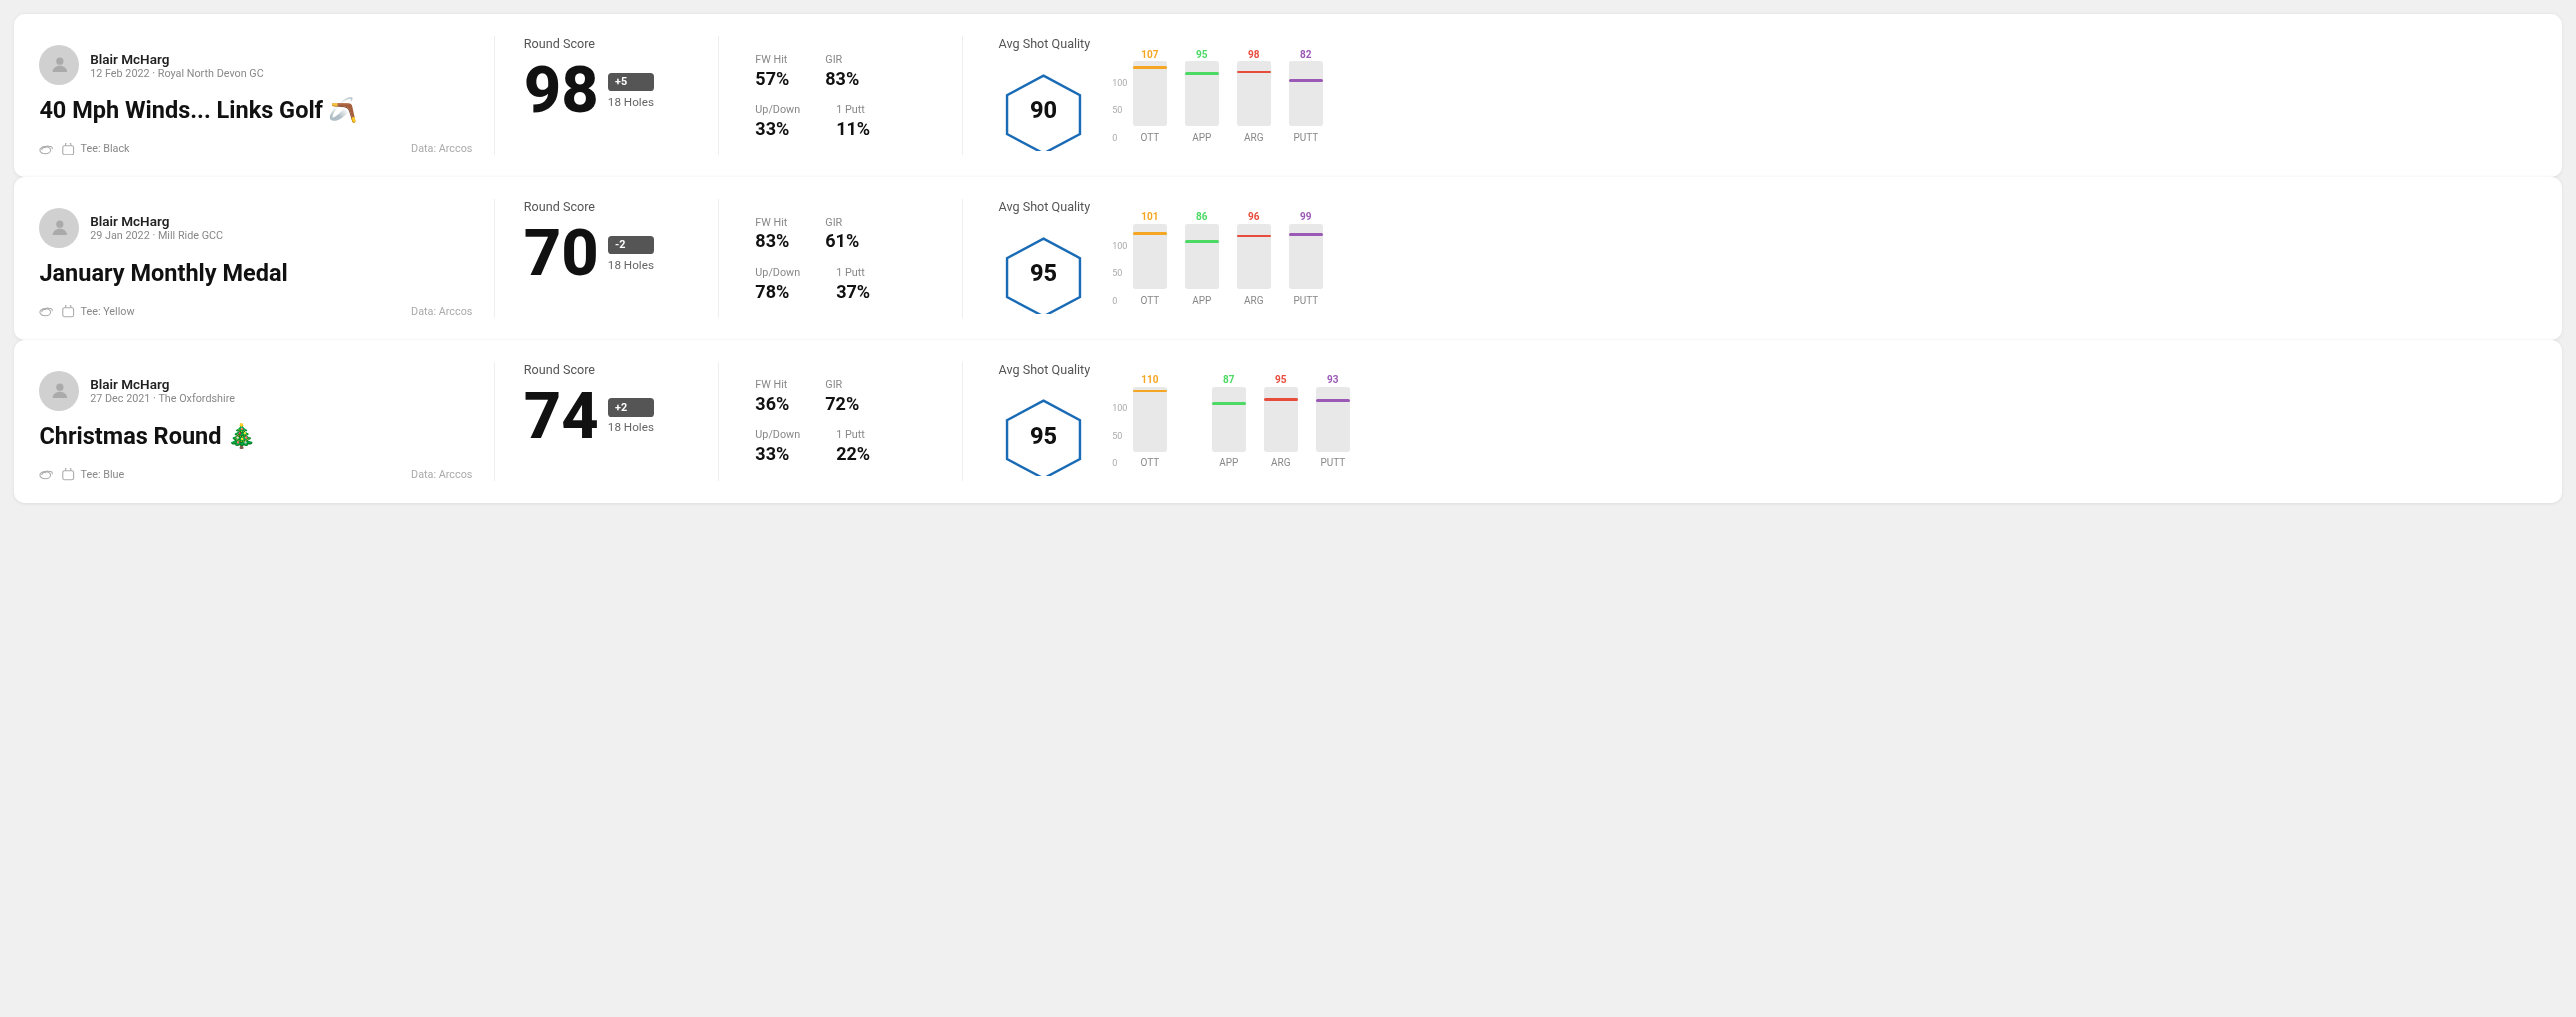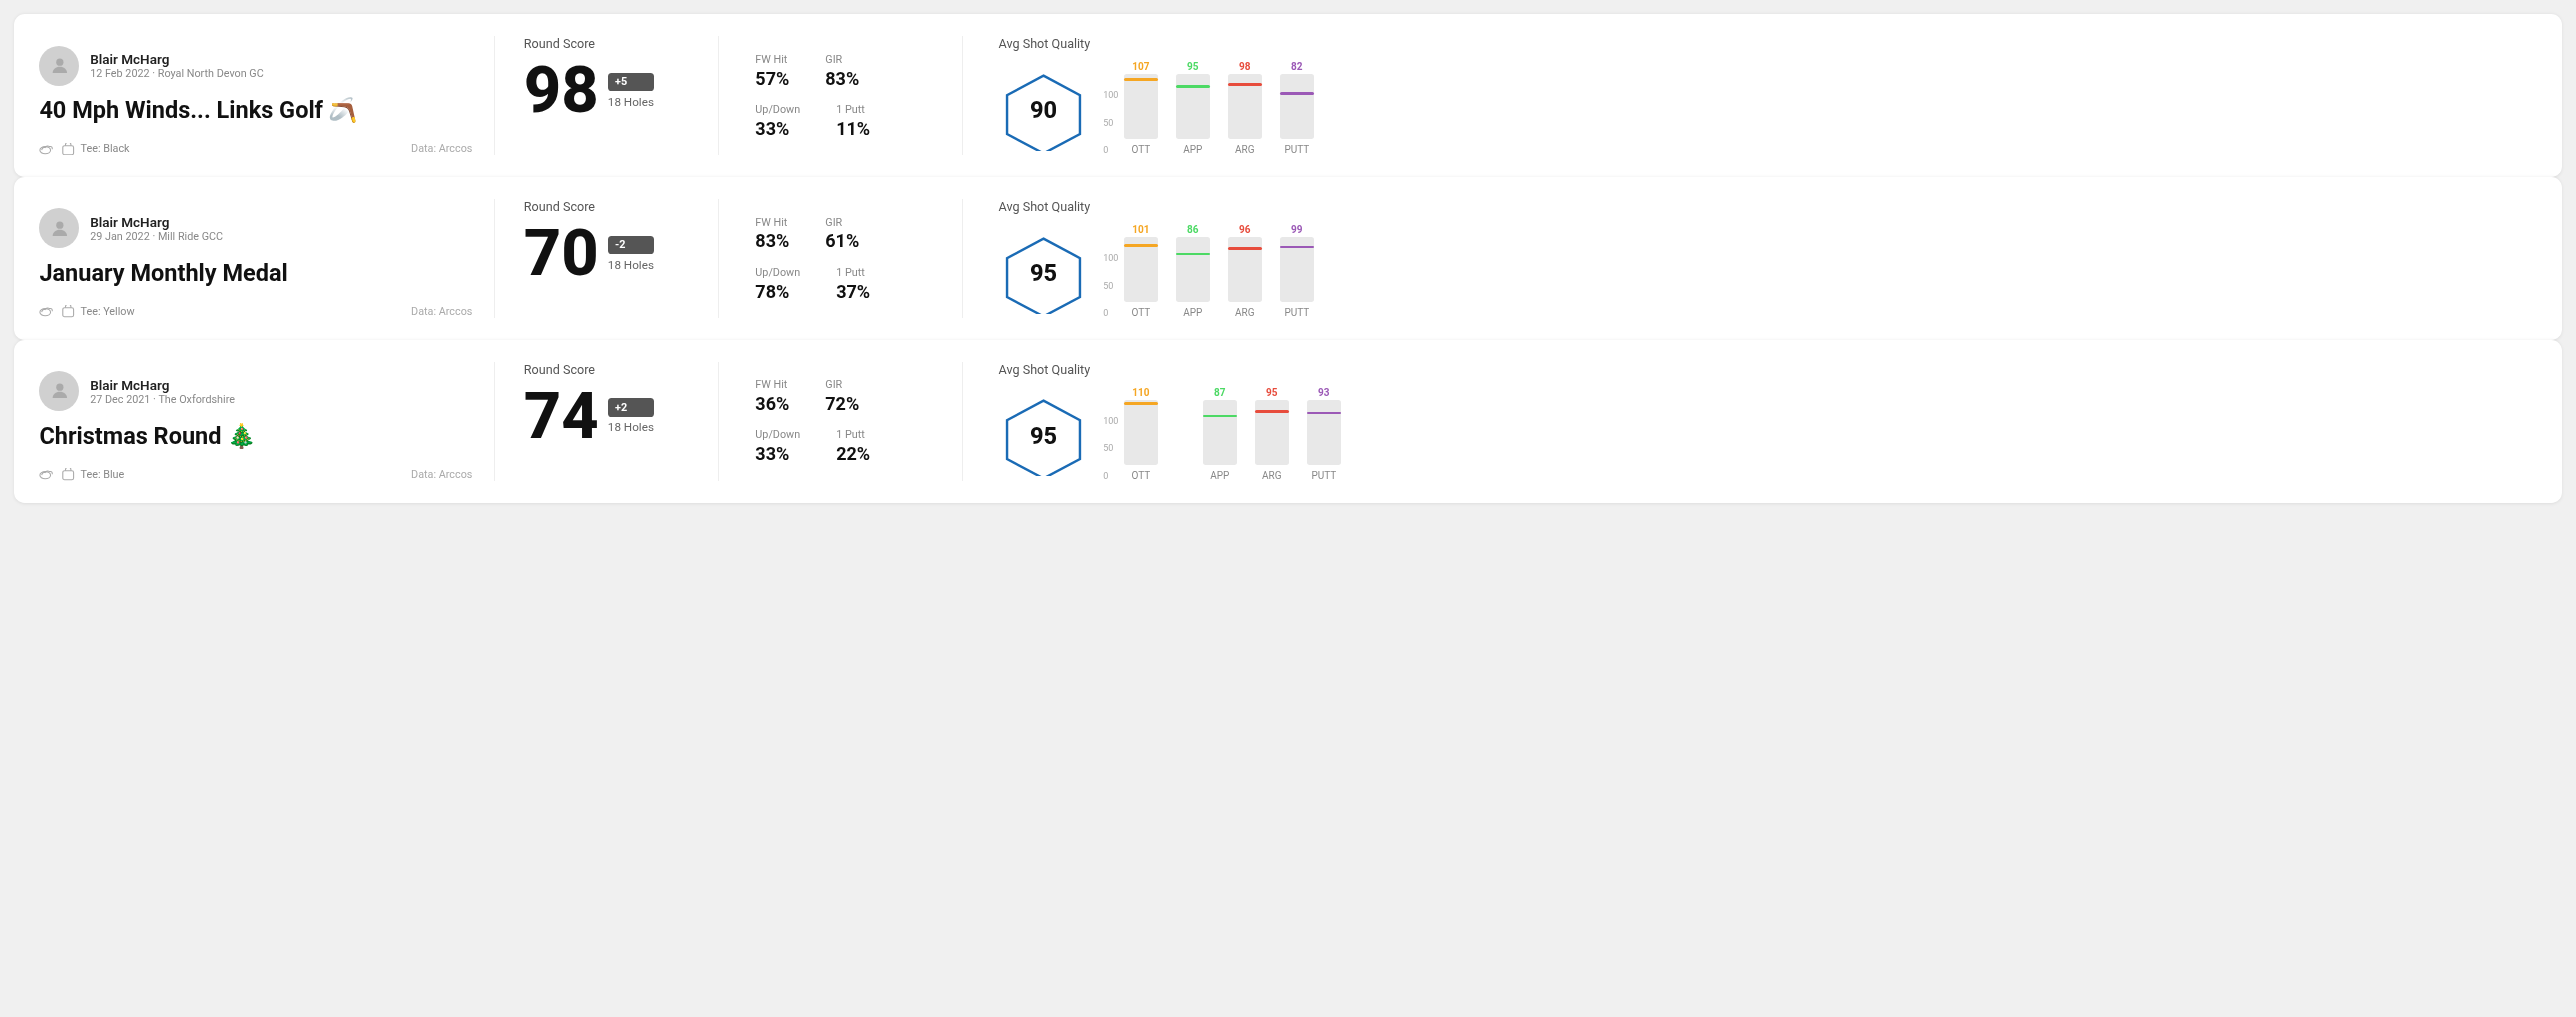--- a/index.html
+++ b/index.html
@@ -20,21 +20,22 @@
       flex-direction: row;
       align-items: stretch;
       gap: 0;
       box-shadow: 0 0.9px 3.6px rgba(0,0,0,0.08);
     }
 
     .left-section {
       flex: 0 0 433px;
       display: flex;
       flex-direction: column;
-      justify-content: flex-end;
+      justify-content: space-between;
+      margin-top: 9px;
     }
 
     .user-info {
       display: flex;
       align-items: center;
       gap: 10.8px;
       margin-bottom: 10.8px;
     }
 
     .avatar {
@@ -161,22 +162,22 @@
 
     .stat-item .stat-value {
       font-size: 18px;
       font-weight: 700;
       color: #111;
     }
 
     .chart-section {
       flex: 1;
       display: flex;
-      gap: 13px;
-      align-items: flex-end;
+      gap: 22px;
+      align-items: center;
       padding-left: 14.4px;
     }
 
     .avg-shot-quality {
       display: flex;
       flex-direction: column;
       align-items: flex-start;
       gap: 7.2px;
     }
 

